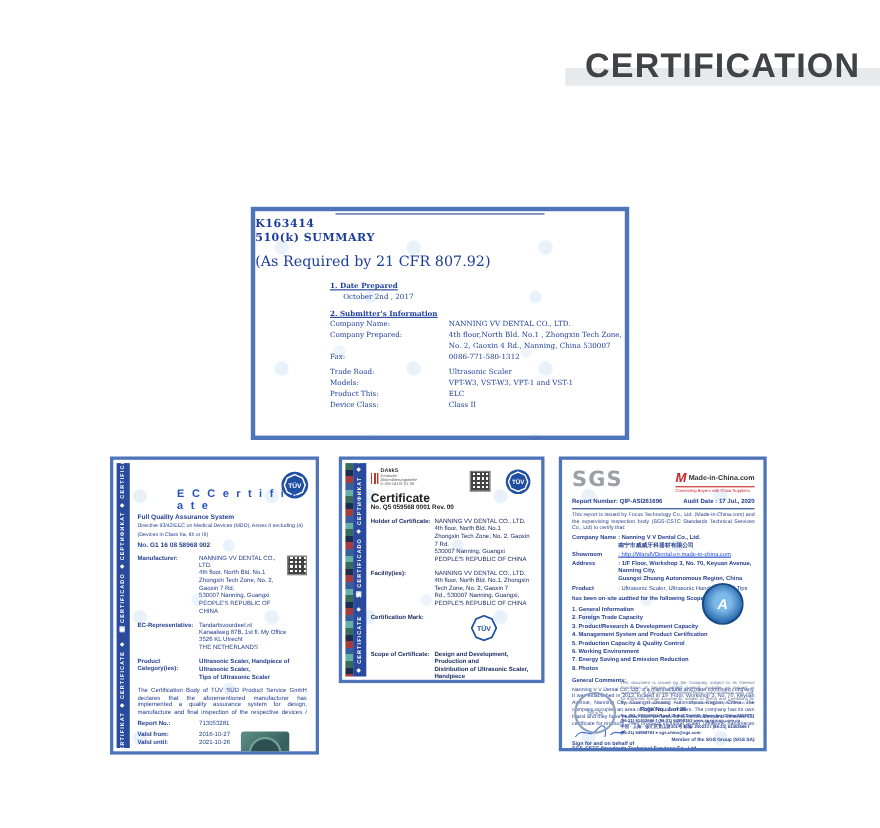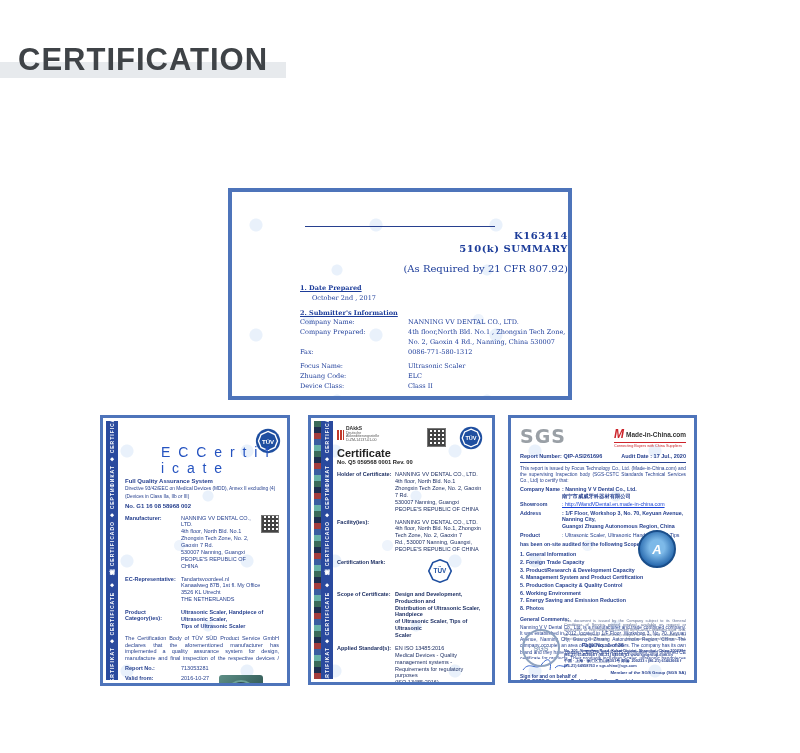--- a/index.html
+++ b/index.html
@@ -1,38 +1,38 @@
 <!DOCTYPE html>
 <html><head>
 <meta charset="utf-8">
 <style>
   html,body{margin:0;padding:0;background:#ffffff;}
   #stage{position:relative;width:800px;height:753px;background:#fff;overflow:hidden;
          font-family:"Liberation Sans",sans-serif;}
   
-  .page-title{position:absolute;top:42px;left:0;width:100%;text-align:left;}
+  .page-title{position:absolute;top:42px;left:0;width:100%;text-align:right;}
   .page-title span{display:inline-block;font-size:31px;font-weight:700;color:#3f4347;
       letter-spacing:1px;padding:0 18px;
       background:linear-gradient(to bottom,transparent 55%,#e7eaed 55%);}
   
   .cert{position:absolute;background:#fff;border:4px solid #4e74ba;box-sizing:border-box;
         overflow:hidden;
         background-image:radial-gradient(circle at 20% 30%,#e9f1fb 0 6px,transparent 7px),
                          radial-gradient(circle at 70% 60%,#e9f1fb 0 5px,transparent 6px),
                          radial-gradient(circle at 45% 85%,#eef4fc 0 5px,transparent 6px);
         background-size:120px 110px,150px 130px,170px 150px;}
   .cert.small{border-width:3px;}
   
   #cert510k{left:228px;top:188px;width:344px;height:212px;
             font-family:"DejaVu Serif",serif;color:#1d3d9a;}
-  .k-head{text-align:right;margin-top:34px;}
+  .k-head{text-align:left;margin-top:2px;}
   .k-rule{width:190px;border-top:1.5px solid #27408f;margin:0 auto 3px auto;}
   .k-num{font-size:10px;font-weight:700;letter-spacing:.5px;}
   .k-title{font-size:10px;font-weight:700;margin-top:2px;letter-spacing:.5px;}
-  .k-sub{font-size:10px;margin-top:9px;}
+  .k-sub{font-size:13px;margin-top:9px;}
   .k-body{margin:10px 0 0 68px;font-size:6.5px;line-height:1.5;}
   .k-sec{font-weight:700;text-decoration:underline;}
   .k-row{display:flex;}
   .k-row .kl{width:108px;}
   .k-row .kv{flex:1;}
   .k-gap{height:5px;}
   
   .v-band{position:absolute;left:3px;top:3px;bottom:3px;width:12px;background:#2a4a9e;
           display:flex;align-items:center;justify-content:center;}
   .v-band span{writing-mode:vertical-rl;transform:rotate(180deg);font-size:5px;
@@ -42,35 +42,35 @@
                      #a33c3c 12px 18px,#3a5da0 18px 24px,#67b0a8 24px 30px);}
   .pre{white-space:pre-line;}
   .qr{background-image:repeating-linear-gradient(0deg,#444 0 2px,transparent 2px 4px),
                        repeating-linear-gradient(90deg,#444 0 2px,transparent 2px 4px);
       background-color:#fff;border:1px solid #777;}
   .tinyp{font-size:5.5px;line-height:1.25;color:#27418f;text-align:justify;}
   .sig-svg{display:block;}
   
   #certEC{left:100px;top:415px;width:190px;height:271px;color:#27418f;}
   .ec-body{position:absolute;left:22px;top:8px;right:8px;bottom:6px;font-size:6px;}
-  .ec-title{font-size:14px;font-weight:400;color:#2553c0;letter-spacing:2px;margin-top:18px;padding-left:36px;}
+  .ec-title{font-size:10px;font-weight:700;color:#2553c0;letter-spacing:2px;margin-top:18px;padding-left:36px;}
   .ec-sub{font-size:6px;font-weight:700;margin-top:2px;}
   .ec-dir{font-size:4.8px;line-height:1.2;margin-top:2px;}
   .ec-no{font-size:6px;font-weight:700;margin-top:3px;}
   .ec-row{display:flex;margin-top:6px;}
   .ec-row .l{width:56px;font-weight:700;font-size:5.5px;}
   .ec-row .v{flex:1;font-size:5.5px;line-height:1.25;}
   .tuv-circ{position:absolute;right:6px;top:10px;width:26px;height:26px;}
   .stamp{width:44px;height:40px;border-radius:3px;
          background:linear-gradient(135deg,#5e8f86,#37605c 60%,#49786f);position:relative;}
   .stamp:before{content:"";position:absolute;left:7px;top:5px;width:26px;height:26px;
          border-radius:50%;background:#2e4f52;border:2px solid #6ea297;}
   .stamp .sqr{position:absolute;right:2px;bottom:2px;width:12px;height:12px;}
   
-  #certTUV{left:308px;top:415px;width:187px;height:270px;color:#1d2f63;padding-left:19px;}
+  #certTUV{left:308px;top:415px;width:187px;height:206px;color:#1d2f63;padding-left:19px;}
   .tuv-body{position:absolute;left:26px;top:8px;right:8px;bottom:6px;}
   .tuv-title{font-size:11px;font-weight:700;color:#222;margin-top:4px;}
   .tuv-no{font-size:5.8px;font-weight:700;color:#222;}
   .t-row{display:flex;margin-top:6px;}
   .t-row .l{width:58px;font-weight:700;font-size:5.5px;}
   .t-row .v{flex:1;font-size:5.5px;line-height:1.25;}
   .dakks{display:flex;align-items:center;gap:2px;}
   .dakks .bars{width:7px;height:10px;background:repeating-linear-gradient(90deg,#c0392b 0 1.5px,#fff 1.5px 3px);}
   .dakks .txt{font-size:5px;color:#555;line-height:1.1;}
   
@@ -139,25 +139,29 @@
       <div class="k-row">
           <div class="kl"></div>
           <div class="kv">No. 2, Gaoxin 4 Rd., Nanning, China 530007</div>
         </div>
       <div class="k-row">
           <div class="kl">Fax:</div>
           <div class="kv">0086-771-580-1312</div>
         </div>
       <div class="k-gap"></div>
       <div class="k-row">
-          <div class="kl">Focus  Name:</div>
+          <div class="kl">Trade  Road:</div>
           <div class="kv">Ultrasonic Scaler</div>
         </div>
       <div class="k-row">
-          <div class="kl">Zhuang  Code:</div>
+          <div class="kl">Models:</div>
+          <div class="kv">VPT-W3, VST-W3, VPT-1 and VST-1</div>
+        </div>
+      <div class="k-row">
+          <div class="kl">Product  This:</div>
           <div class="kv">ELC</div>
         </div>
       <div class="k-row">
           <div class="kl">Device Class:</div>
           <div class="kv">Class II</div>
         </div>
     </div>
   </div>
 
   <div id="certEC" class="cert small">

